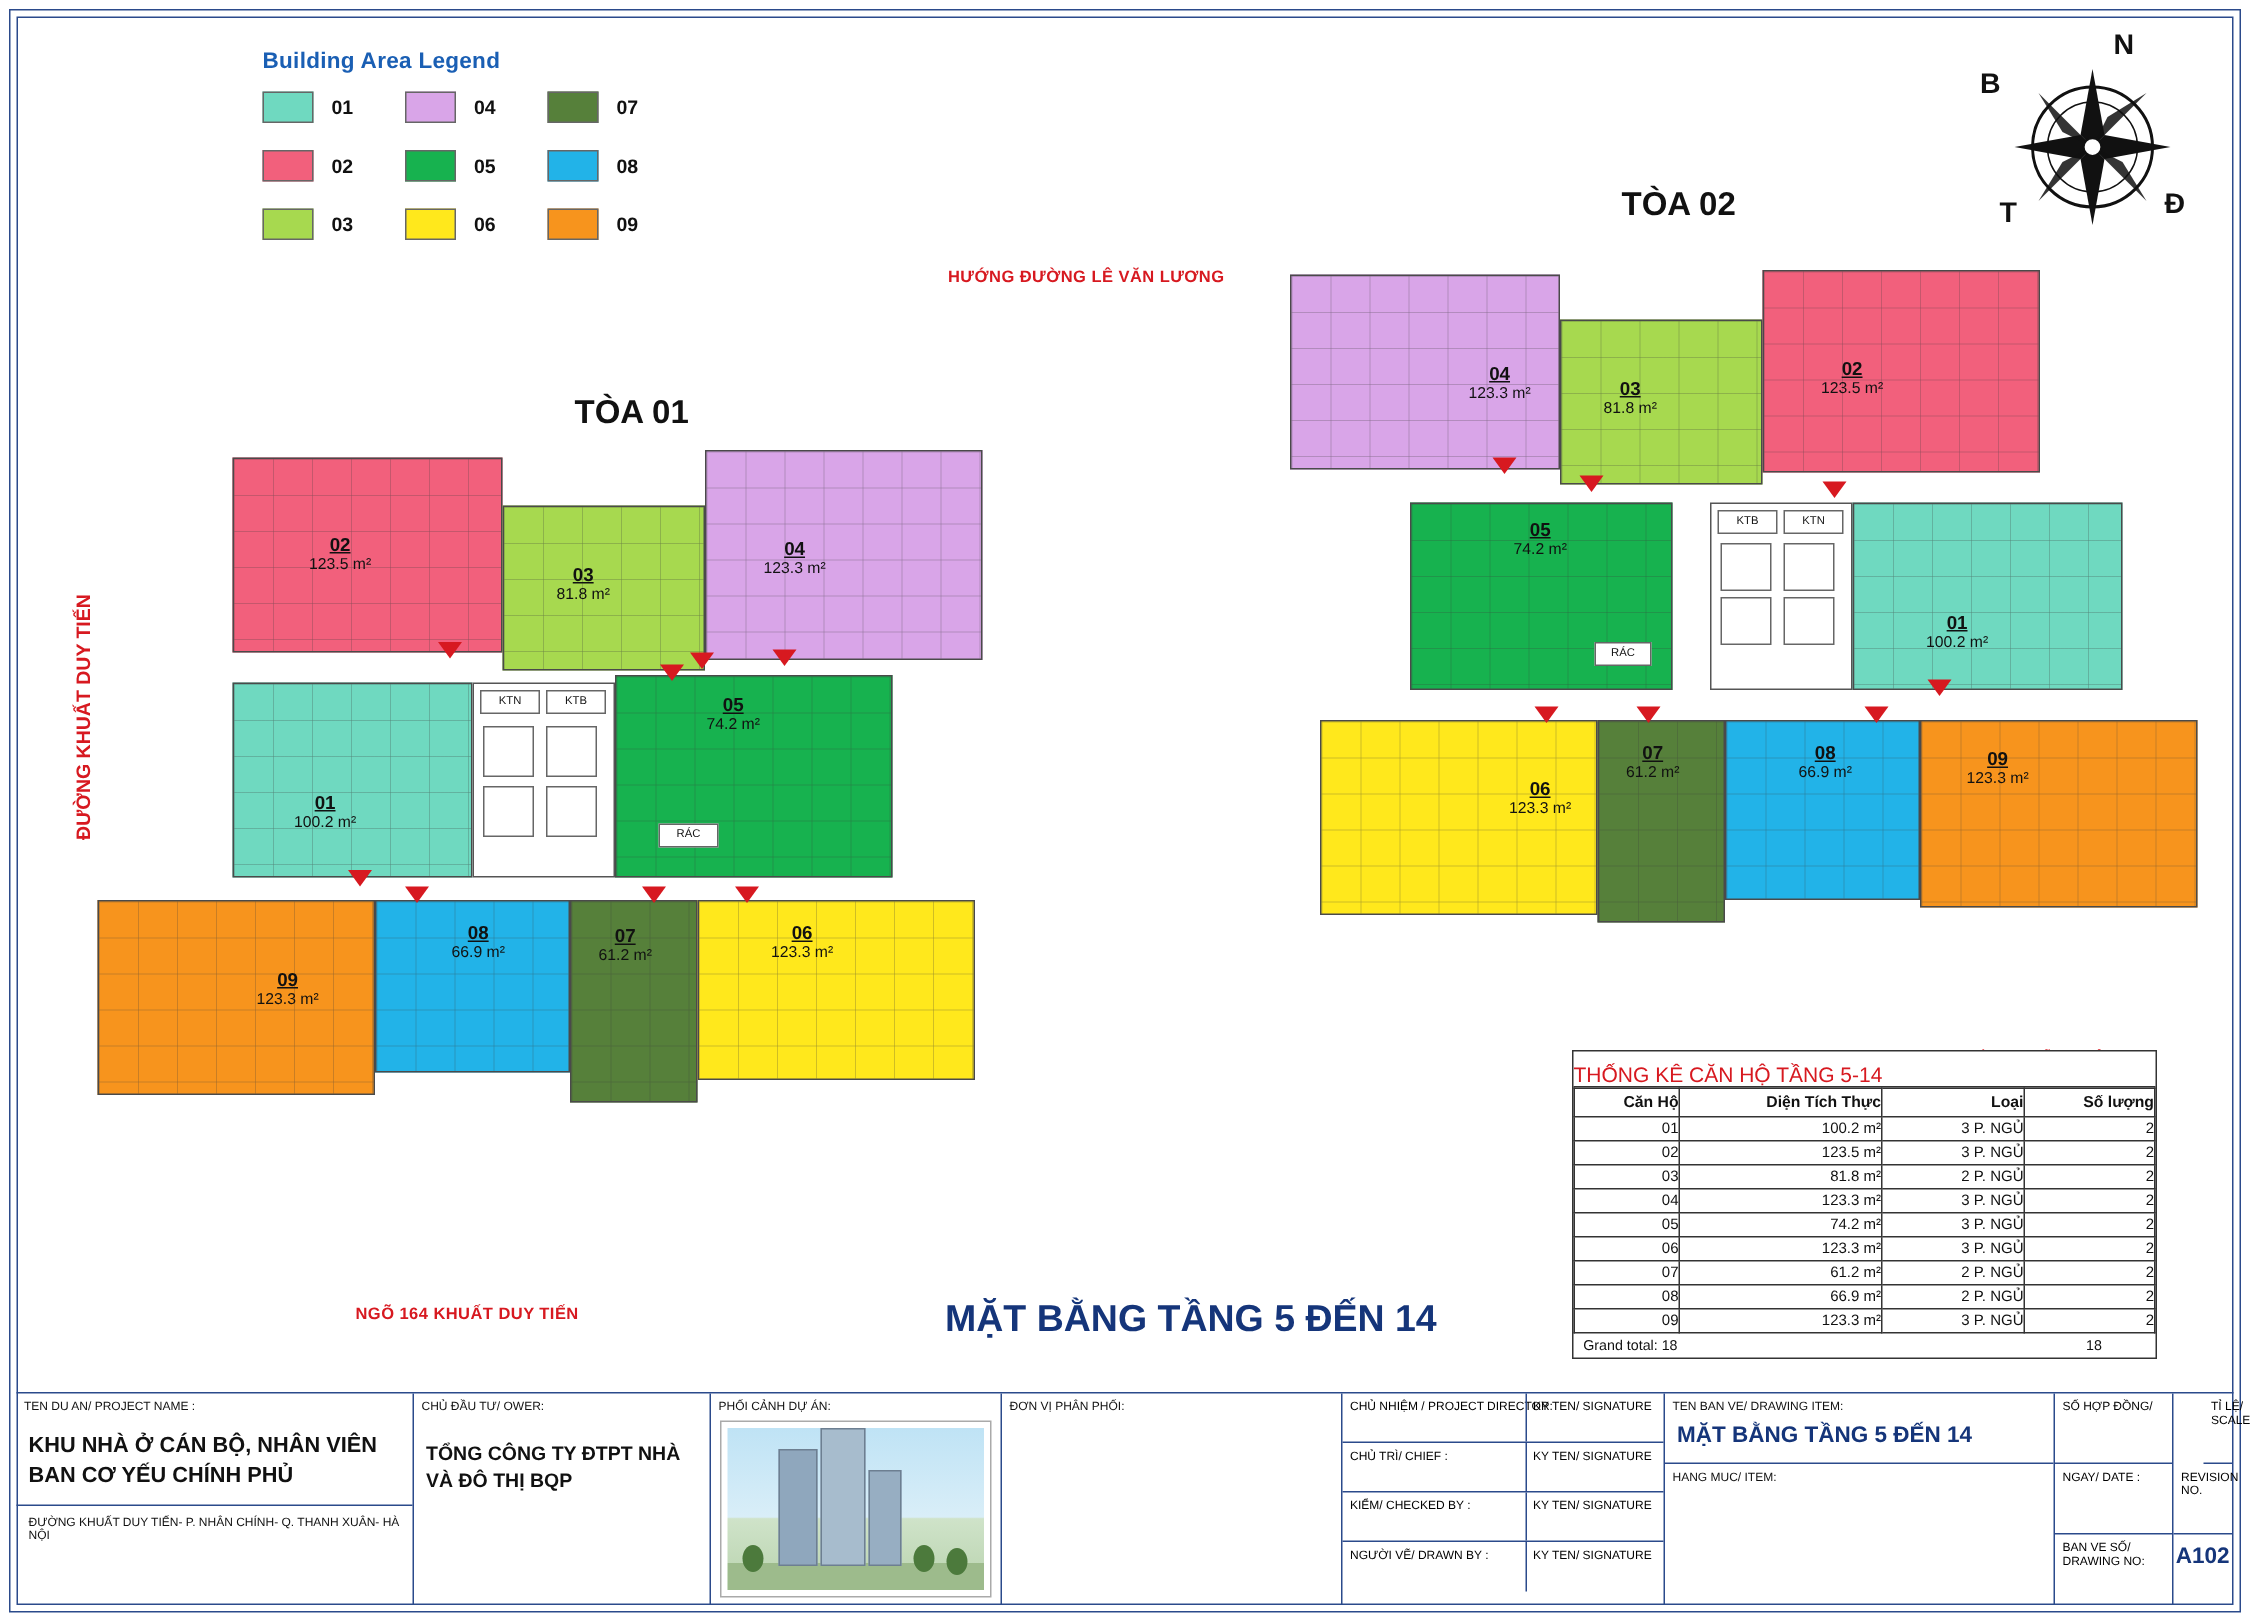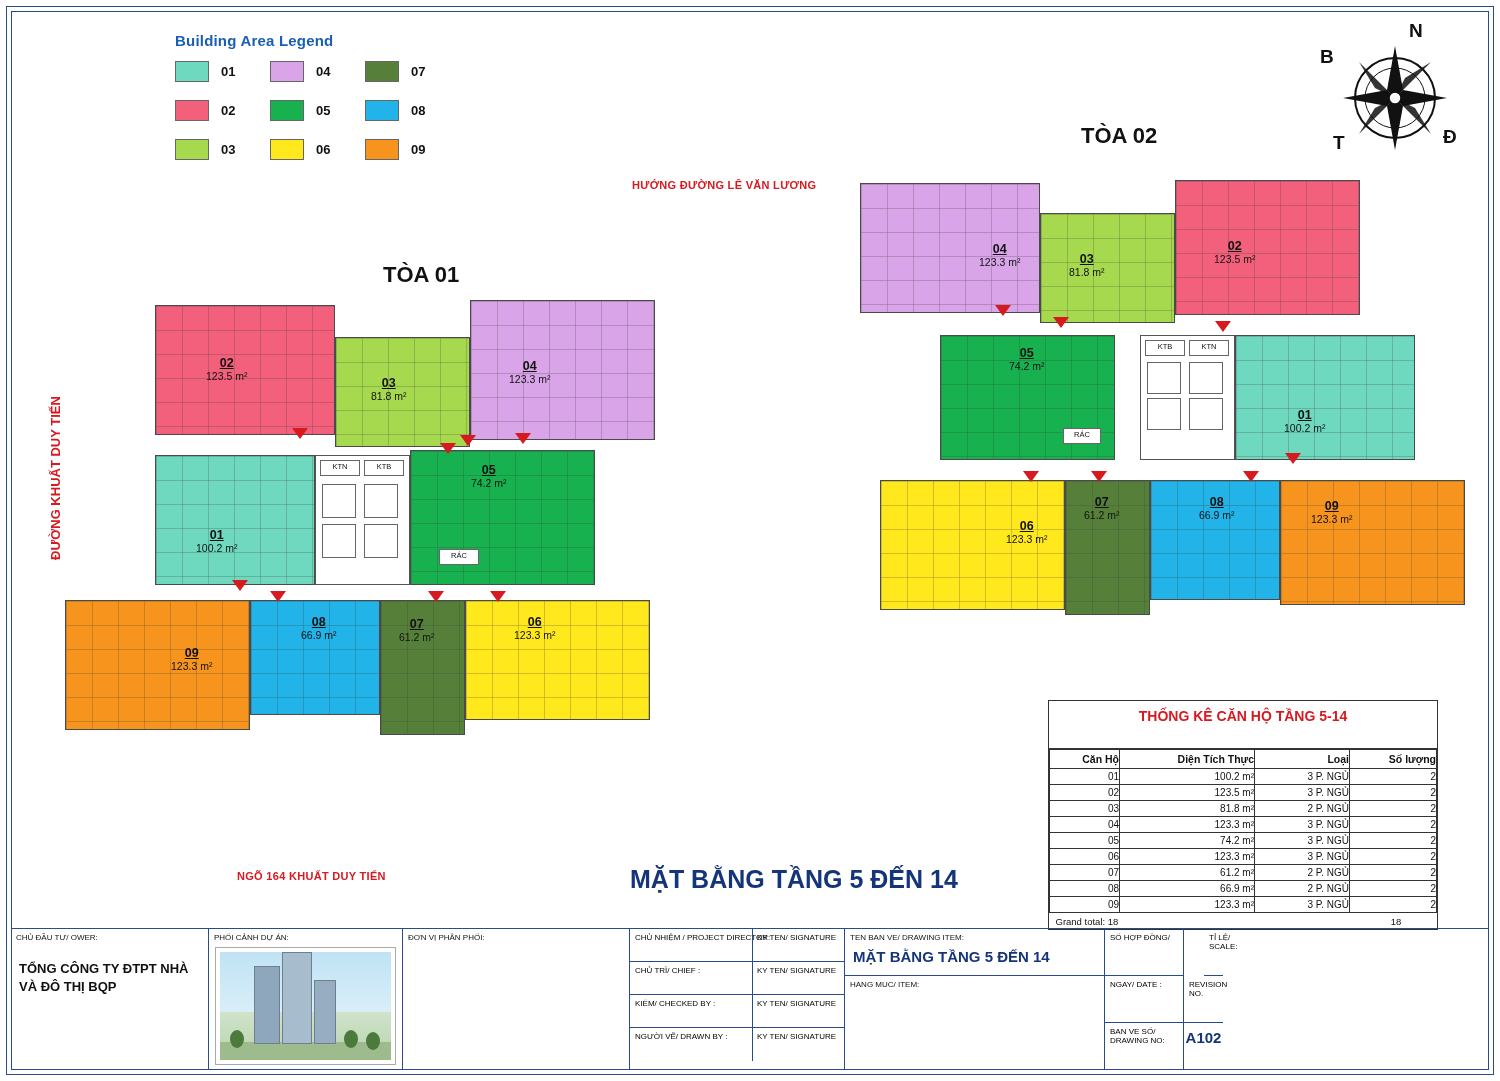--- a/index.html
+++ b/index.html
@@ -87,22 +87,22 @@
     border-left:8px solid transparent; border-right:8px solid transparent;
     border-top:11px solid #d71920;
   }
 
   
   #stats {
     position:absolute; left:1048px; top:700px; width:390px;
     border:1px solid #333; background:#fff;
   }
   #stats .st-title {
-    text-align:center; color:#d71920; font-weight:bold; font-size:14px;
-    padding:7px 0 24px; border-bottom:1px solid #333;
+    color:#d71920; font-weight:normal; font-size:14px;
+    padding:7px 0 0; border-bottom:1px solid #333;
   }
   #stats table { border-collapse:collapse; width:100%; font-size:10px; }
   #stats th, #stats td {
     border:1px solid #333; text-align:right; padding:2px 0; color:#111;
   }
   #stats thead th { font-weight:bold; font-size:10.5px; padding:3px 0; }
   #stats tfoot td { border:none; font-size:9.5px; padding-top:3px; text-align:left; padding-left:6px;}
   #stats tfoot td.right { text-align:center; }
 
   
@@ -457,20 +457,25 @@
       <tr>
         <td colspan="3">Grand total: 18</td>
         <td class="right">18</td>
       </tr>
     </tfoot>
   </table>
 </div>
 
 <div id="titleblock">
 
+  <div class="tb-col" style="width:265px;">
+    <div class="tb-small">TEN DU AN/ PROJECT NAME :</div>
+    <div class="tb-main-name">KHU NHÀ Ở CÁN BỘ, NHÂN VIÊN BAN CƠ YẾU CHÍNH PHỦ</div>
+    <div class="tb-addr">ĐƯỜNG KHUẤT DUY TIẾN- P. NHÂN CHÍNH- Q. THANH XUÂN- HÀ NỘI</div>
+  </div>
 
   <div class="tb-col" style="width:198px;">
     <div class="tb-small">CHỦ ĐẦU TƯ/ OWER:</div>
     <div class="tb-owner">TỔNG CÔNG TY ĐTPT NHÀ VÀ ĐÔ THỊ BQP</div>
   </div>
 
   <div class="tb-col" style="width:194px;">
     <div class="tb-small">PHỐI CẢNH DỰ ÁN:</div>
     <div style="position:absolute; left:6px; top:18px; right:6px; bottom:5px; border:1px solid #aaa;">
       <div class="persp">

